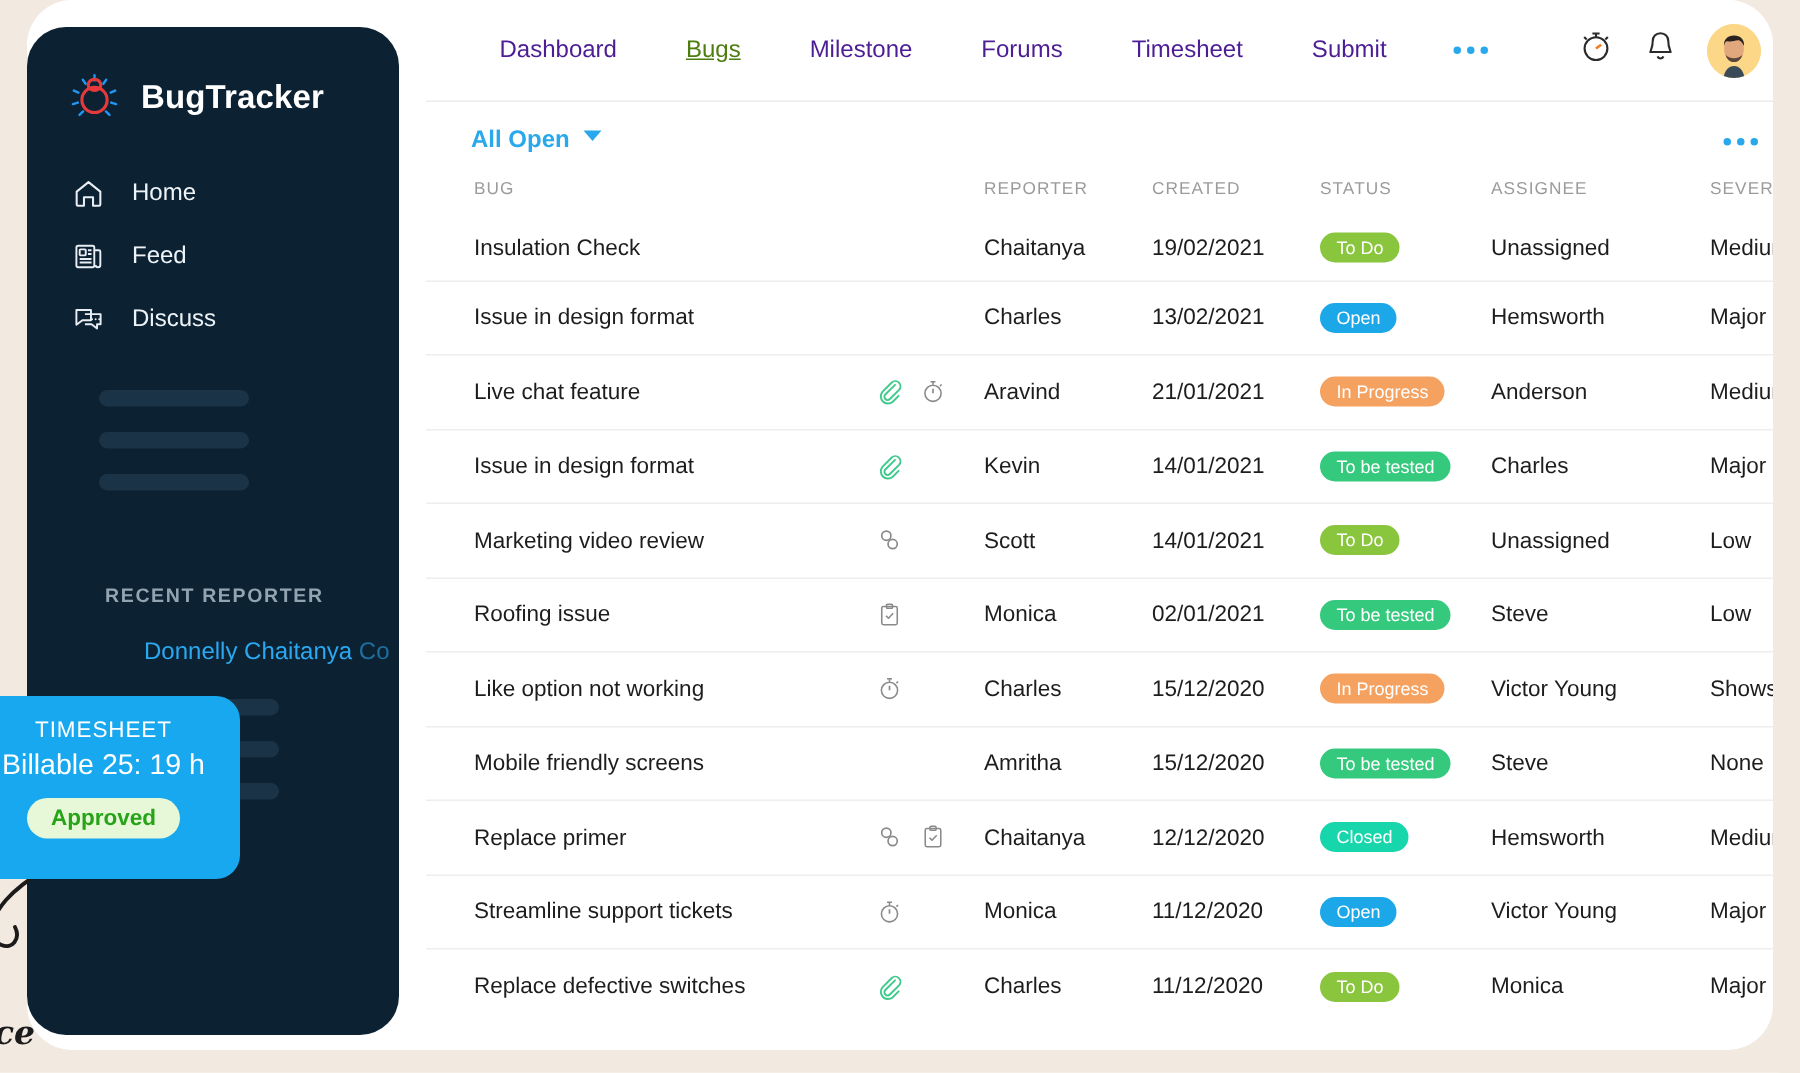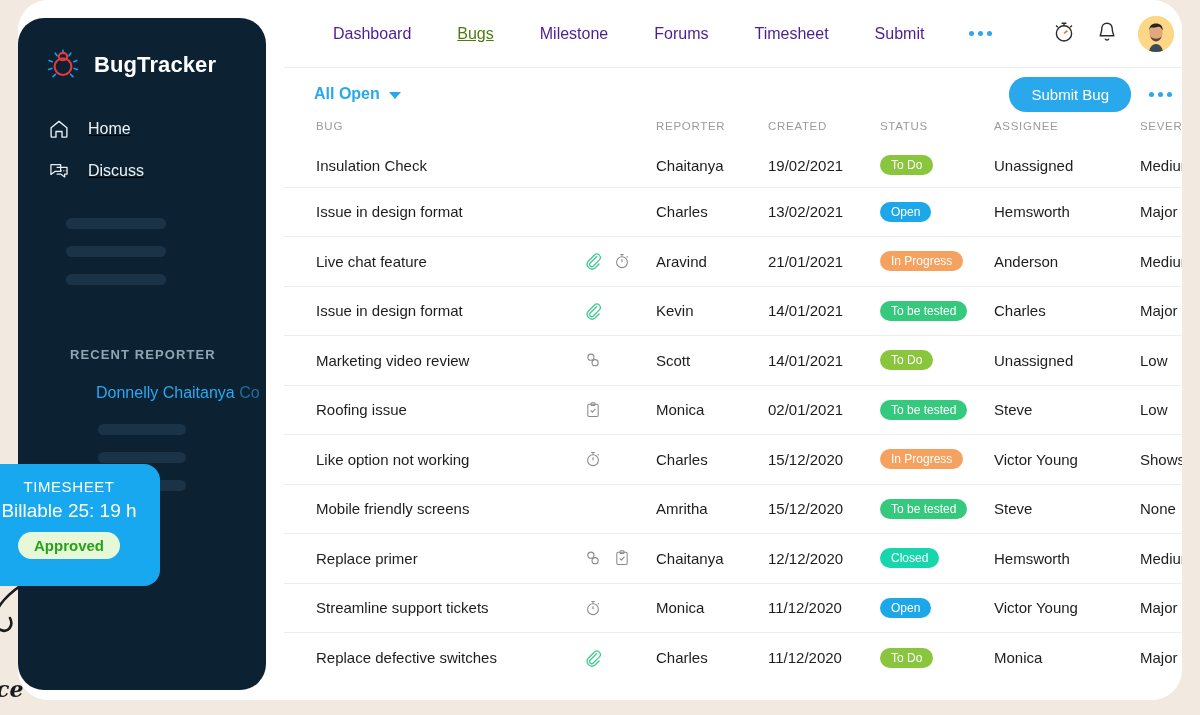--- a/index.html
+++ b/index.html
@@ -33,21 +33,20 @@
   }
   .brand { display: flex; align-items: center; gap: 14px; padding: 30px 0 0 28px; }
   .brand-logo { width: 34px; height: 34px; position: relative; flex: none; }
   .brand-name { color: #ffffff; font-size: 22px; font-weight: bold; letter-spacing: .1px; }
 
   .nav { margin-top: 26px; }
   .nav-item {
     display: flex; align-items: center; gap: 18px;
     padding: 10px 0 10px 30px;
     cursor: pointer;
-    text-decoration: underline;
   }
   .nav-icon { width: 22px; height: 22px; flex: none; color: #e8eef3; }
   .nav-label { color: #eef3f7; font-size: 16px; }
 
   .skel { background: #1b3346; border-radius: 7px; height: 11px; margin-left: 48px; }
   .skel-group { margin-top: 26px; }
   .skel-group .skel + .skel { margin-top: 17px; }
 
   .recent-title {
     color: #93a4b1; font-size: 13px; letter-spacing: 1.1px;
@@ -109,21 +108,21 @@
     background: #fcd788; position: relative; overflow: hidden; cursor: pointer;
   }
 
   
   .toolbar {
     position: absolute; left: 266px; top: 68px;
     width: 916px; height: 52px;
     display: flex; align-items: center;
   }
   .filter {
-    display: flex; align-items: center; gap: 9px;
+    display: flex; gap: 9px;
     margin-left: 30px; color: #29a8ec; font-size: 16px; font-weight: bold; cursor: pointer;
   }
   .caret {
     width: 0; height: 0;
     border-left: 6px solid transparent; border-right: 6px solid transparent;
     border-top: 7px solid #29a8ec; margin-top: 2px;
   }
   .toolbar-right { margin-left: auto; display: flex; align-items: center; gap: 18px; padding-right: 28px; }
   .submit-btn {
     background: #29a8ec; color: #fff; border: none;
@@ -208,21 +207,20 @@
         </div>
       </div>
     </div>
 
     <div class="toolbar">
       <div class="filter">
         <span>All Open</span>
         <span class="caret"></span>
       </div>
       <div class="toolbar-right">
-        <button class="submit-btn">Submit Bug</button>
         <div class="tb-more">
           <i></i>
           <i></i>
           <i></i>
         </div>
       </div>
     </div>
 
     <div class="table-wrap">
       <table>
@@ -430,20 +428,29 @@
     </div>
 
     <div class="nav" id="sidebar-nav">
         <div class="nav-item">
           <span class="nav-icon"><svg width="22" height="22" viewBox="0 0 24 24" fill="none" stroke="#e8eef3" stroke-width="1.5" stroke-linejoin="round">
               <path d="M3.4 10.6 12 3.7l8.6 6.9V20a.9.9 0 0 1-.9.9h-4.4v-6.2H8.7v6.2H4.3a.9.9 0 0 1-.9-.9z"></path>
             </svg></span>
           <span class="nav-label">Home</span>
         </div>
         <div class="nav-item">
+          <span class="nav-icon"><svg width="22" height="22" viewBox="0 0 24 24" fill="none" stroke="#e8eef3" stroke-width="1.4">
+              <rect x="3.2" y="4.2" width="13" height="15.6" rx="1.3"></rect>
+              <path d="M16.2 7.5h3.4a1 1 0 0 1 1 1v9.6a1.7 1.7 0 0 1-3.4 0"></path>
+              <rect x="5.6" y="6.8" width="4.4" height="4.4" rx=".6"></rect>
+              <path d="M11.6 7.4h2.6M11.6 10.2h2.6M5.6 13.8h8.6M5.6 16.4h8.6"></path>
+            </svg></span>
+          <span class="nav-label">Feed</span>
+        </div>
+        <div class="nav-item">
           <span class="nav-icon"><svg width="22" height="22" viewBox="0 0 24 24" fill="none" stroke="#e8eef3" stroke-width="1.4" stroke-linejoin="round">
               <path d="M3.2 5.1h10.6v7.4H7.6l-4.4 3.3z"></path>
               <path d="M9.4 8.1h11.4v7.4h-2.6v3l-4-3h-4.8"></path>
               <circle cx="14.6" cy="11.8" r=".7" fill="#e8eef3" stroke="none"></circle>
               <circle cx="17.2" cy="11.8" r=".7" fill="#e8eef3" stroke="none"></circle>
               <circle cx="19.8" cy="11.8" r=".7" fill="#e8eef3" stroke="none"></circle>
             </svg></span>
           <span class="nav-label">Discuss</span>
         </div>
       </div>

